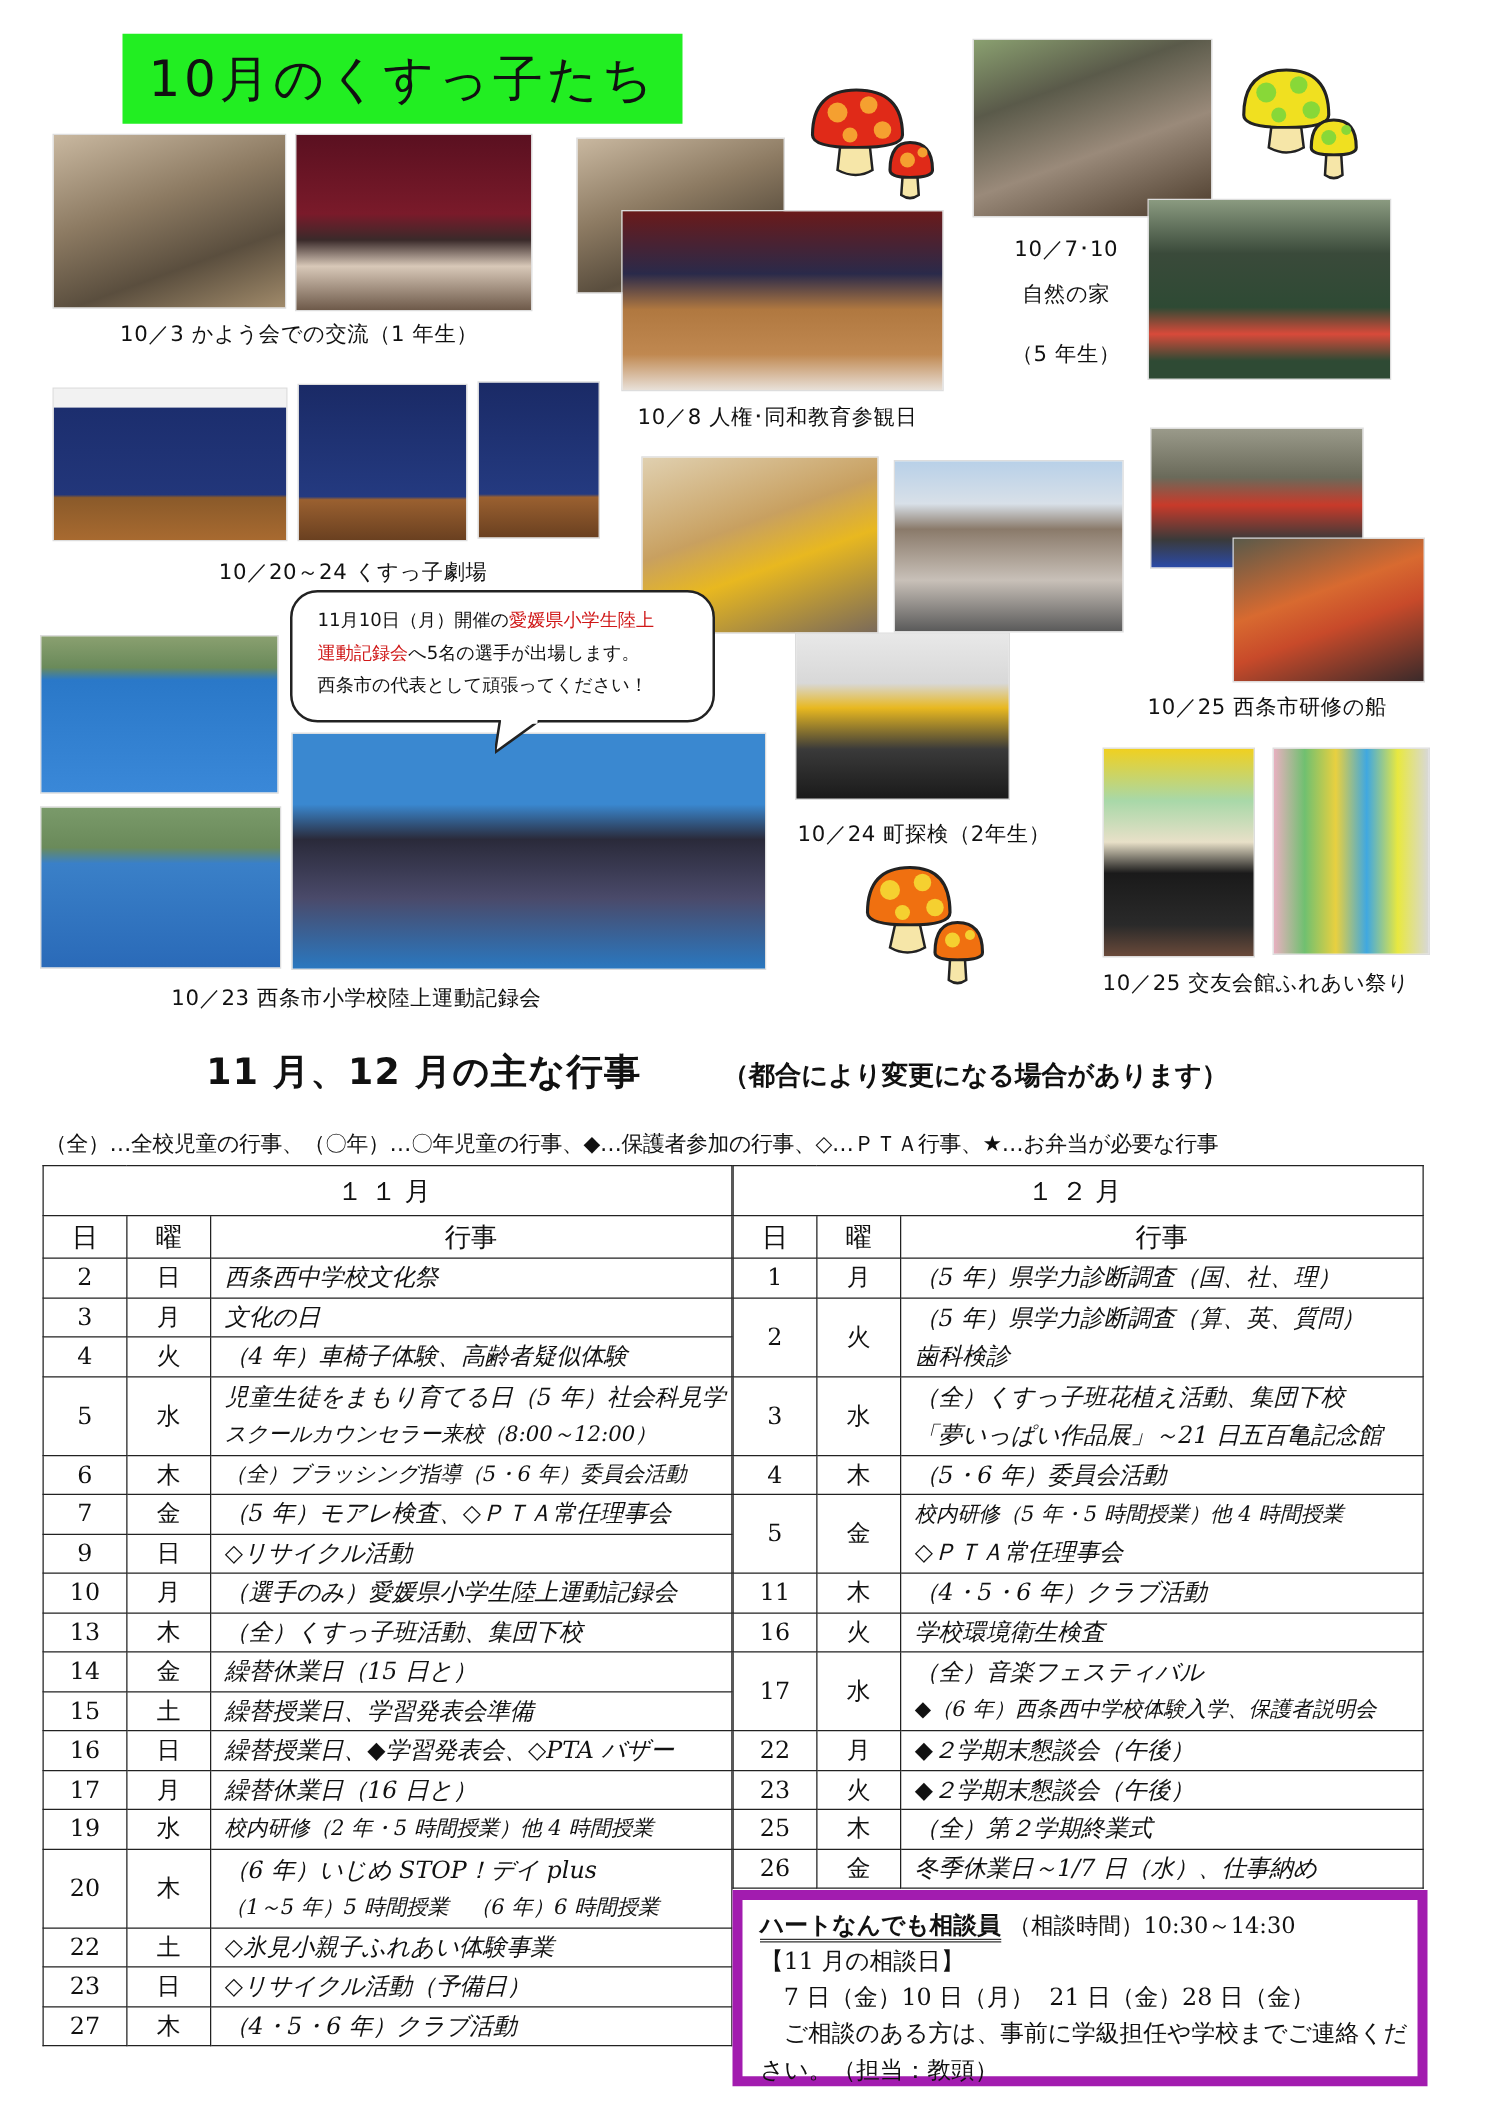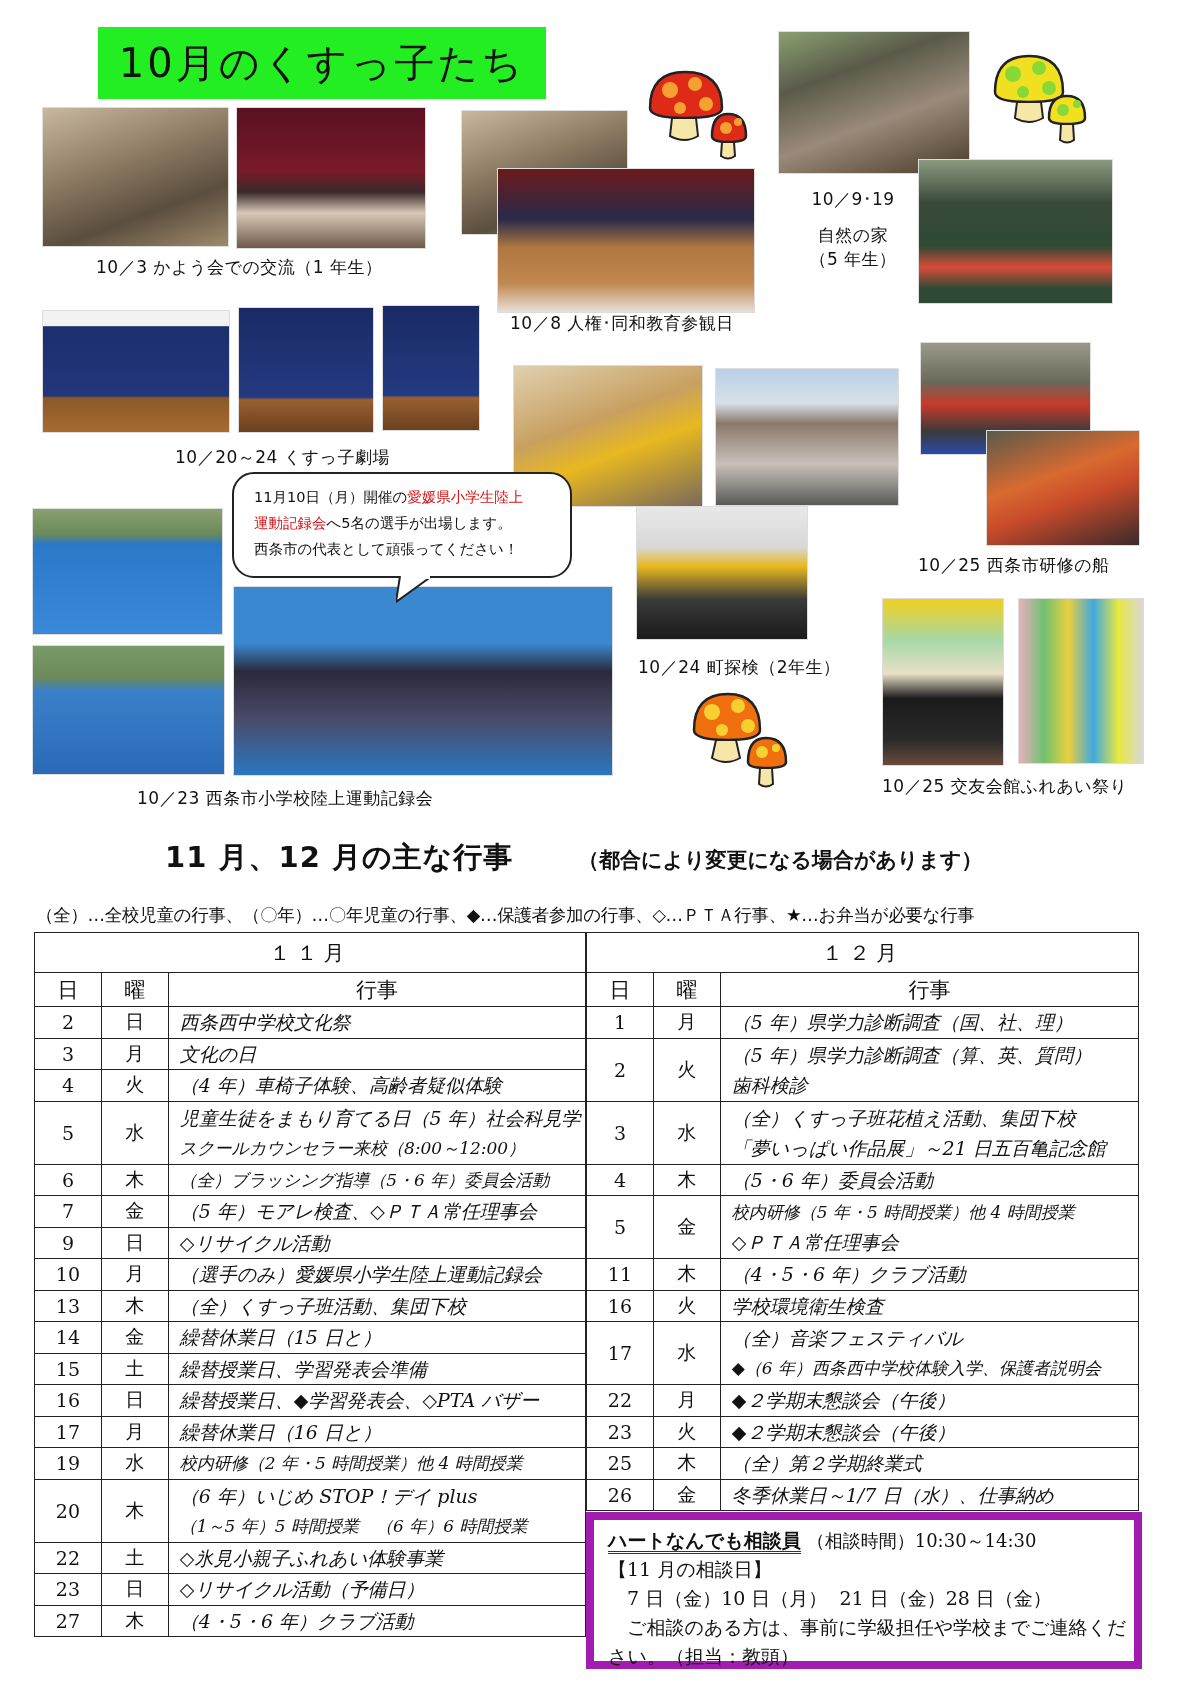--- a/index.html
+++ b/index.html
@@ -139,27 +139,27 @@
     <circle cx="86" cy="56" r="4" fill="#f5d030"></circle>
   <path d="M70 76 L69 92 Q76 97 83 92 L82 76Z" fill="#f6e6a8" stroke="#222" stroke-width="2"></path>
 </svg>
 
 <div class="photo ph-classroom" style="left:42px;top:107px;width:187px;height:140px"></div>
 <div class="photo ph-stage-red" style="left:236px;top:107px;width:190px;height:142px"></div>
 <div class="caption" style="left:96px;top:256px">10／3 かよう会での交流（1 年生）</div>
 
 <div class="photo ph-classroom" style="left:461px;top:110px;width:167px;height:125px"></div>
 <div class="photo ph-hall" style="left:497px;top:168px;width:258px;height:145px"></div>
-<div class="caption" style="left:510px;top:312px">10／8 人権･同和教育参観日</div>
+<div class="caption" style="left:510px;top:322px">10／8 人権･同和教育参観日</div>
 
 <div class="photo ph-camp" style="left:778px;top:31px;width:192px;height:143px"></div>
 <div class="photo ph-kayak" style="left:918px;top:159px;width:195px;height:145px"></div>
-<div class="caption center" style="left:798px;top:188px;width:110px">10／9･19</div>
+<div class="caption center" style="left:798px;top:188px;width:110px">10／7･10</div>
 <div class="caption center" style="left:798px;top:224px;width:110px">自然の家</div>
-<div class="caption center" style="left:798px;top:248px;width:110px">（5 年生）</div>
+<div class="caption center" style="left:798px;top:272px;width:110px">（5 年生）</div>
 
 <div class="photo ph-stage-blue" style="left:42px;top:310px;width:188px;height:123px"></div>
 <div class="photo ph-stage-blue2" style="left:238px;top:307px;width:136px;height:126px"></div>
 <div class="photo ph-stage-blue2" style="left:382px;top:305px;width:98px;height:126px"></div>
 <div class="caption" style="left:175px;top:446px">10／20～24 くすっ子劇場</div>
 
 <div class="photo ph-shop" style="left:513px;top:365px;width:190px;height:142px"></div>
 <div class="photo ph-outdoor" style="left:715px;top:368px;width:184px;height:138px"></div>
 <div class="photo ph-police" style="left:636px;top:506px;width:172px;height:134px"></div>
 <div class="caption" style="left:638px;top:656px">10／24 町探検（2年生）</div>

